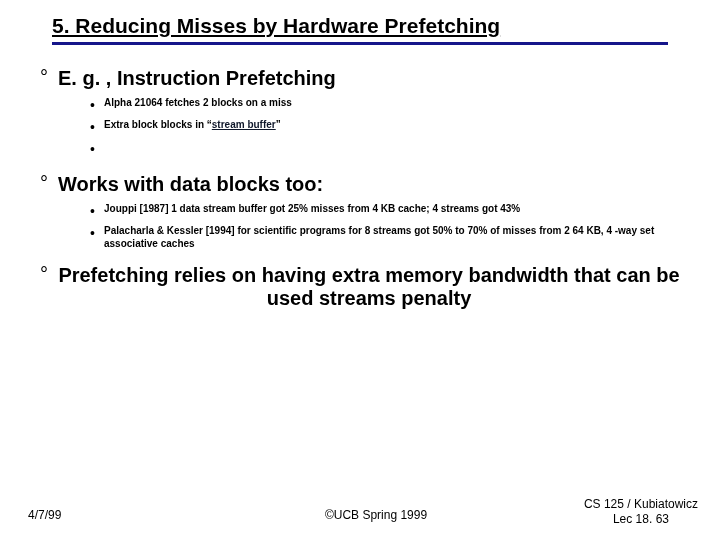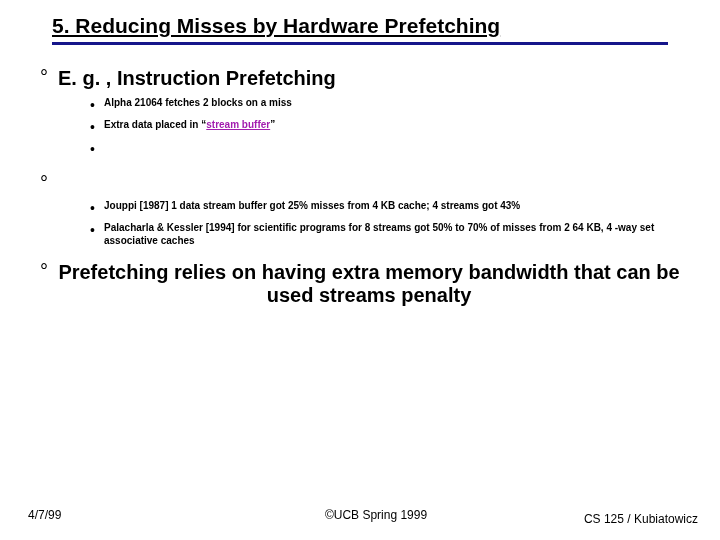--- a/index.html
+++ b/index.html
@@ -9,21 +9,21 @@
   .title { font-size: 21px; font-weight: bold; text-decoration: underline; }
   .hr { height: 3px; background: #15158a; margin: 4px 52px 0 52px; }
   .body { padding: 16px 40px 0 40px; }
   .p1 { display: flex; margin-top: 6px; }
   .deg { font-size: 20px; width: 18px; flex: 0 0 18px; line-height: 1; }
   .p1-text { font-size: 20px; font-weight: bold; line-height: 1.15; text-align: center; }
   .subs { margin: 6px 0 14px 50px; }
   .sub { display: flex; margin-top: 4px; }
   .dot { font-size: 14px; width: 14px; flex: 0 0 14px; line-height: 1.3; }
   .sub-text { font-size: 10px; font-weight: bold; line-height: 1.3; }
-  .red-u { color: #a21caf; text-decoration: underline; }
+  .red-u { color: #0f172a; text-decoration: underline; }
   .footer { position: absolute; bottom: 18px; left: 0; width: 720px; font-size: 12px; }
   .f-left { position: absolute; left: 28px; bottom: 0; }
   .f-center { position: absolute; left: 0; width: 720px; text-align: center; bottom: 0; margin-left: 16px; }
   .f-right { position: absolute; right: 22px; bottom: -4px; text-align: center; line-height: 1.2; }
 </style>
 </head>
 <body>
 <div class="slide">
 
   <div class="title-wrap">
@@ -37,29 +37,30 @@
       <div class="deg">°</div>
       <div class="p1-text">E. g. , Instruction Prefetching</div>
     </div>
     <div class="subs">
       <div class="sub">
         <div class="dot">•</div>
         <div class="sub-text">Alpha 21064 fetches 2 blocks on a miss</div>
       </div>
       <div class="sub">
         <div class="dot">•</div>
-        <div class="sub-text"><span>Extra data placed in “</span><span class="red-u">stream buffer</span><span>”</span></div>
+        <div class="sub-text"><span>Extra block blocks in “</span><span class="red-u">stream buffer</span><span>”</span></div>
       </div>
       <div class="sub">
         <div class="dot">•</div>
       </div>
     </div>
 
     <div class="p1">
       <div class="deg">°</div>
+      <div class="p1-text">Works with data blocks too:</div>
     </div>
     <div class="subs">
       <div class="sub">
         <div class="dot">•</div>
         <div class="sub-text">Jouppi [1987] 1 data stream buffer got 25% misses from 4 KB cache; 4 streams got 43%</div>
       </div>
       <div class="sub">
         <div class="dot">•</div>
         <div class="sub-text">Palacharla &amp; Kessler [1994] for scientific programs for 8 streams got 50% to 70% of misses from 2 64 KB, 4 -way set associative caches</div>
       </div>
@@ -70,16 +71,17 @@
       <div class="p1-text">Prefetching relies on having extra memory bandwidth that can be used streams penalty</div>
     </div>
 
   </div>
 
   <div class="footer">
     <div class="f-left">4/7/99</div>
     <div class="f-center">©UCB Spring 1999</div>
     <div class="f-right">
       <div>CS 125 / Kubiatowicz</div>
+      <div>Lec 18. 63</div>
     </div>
   </div>
 
 </div>
 
 </body></html>

